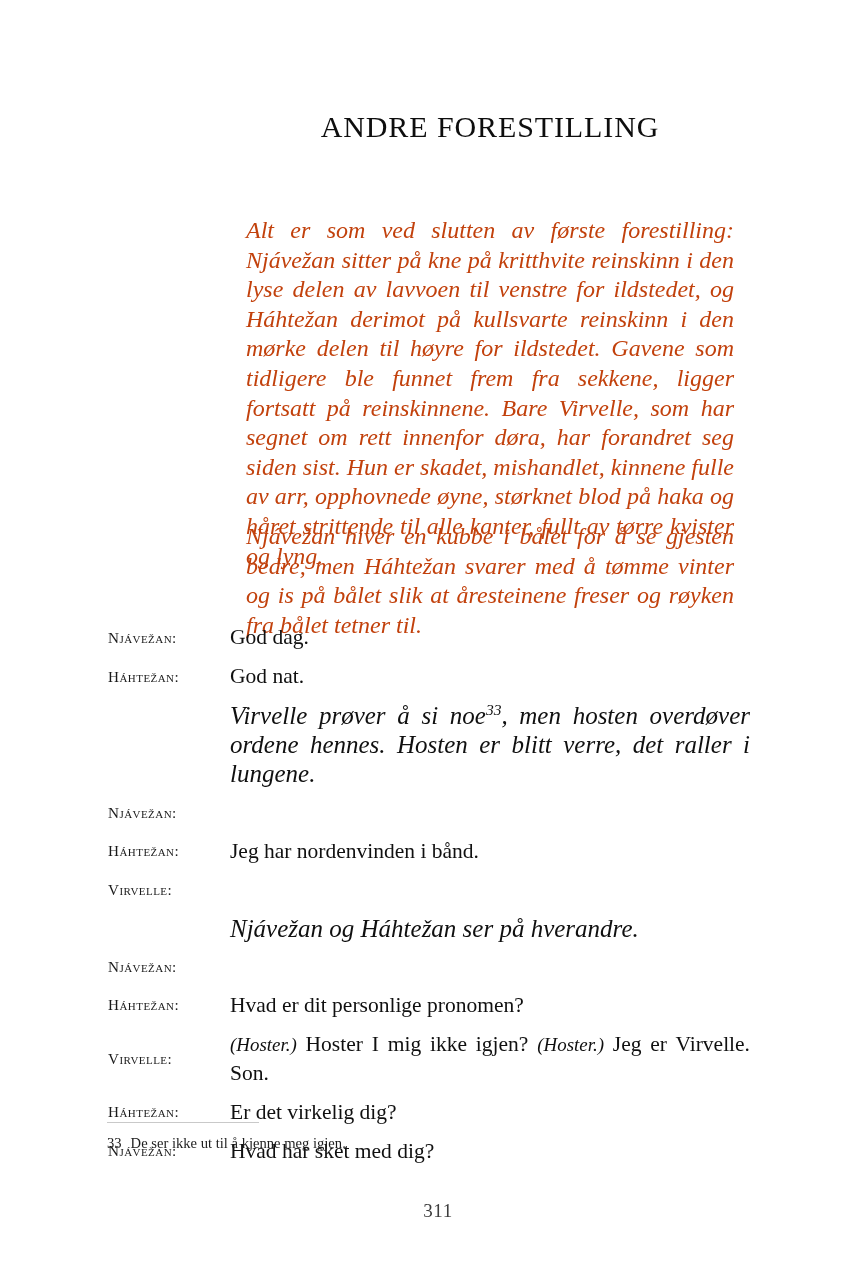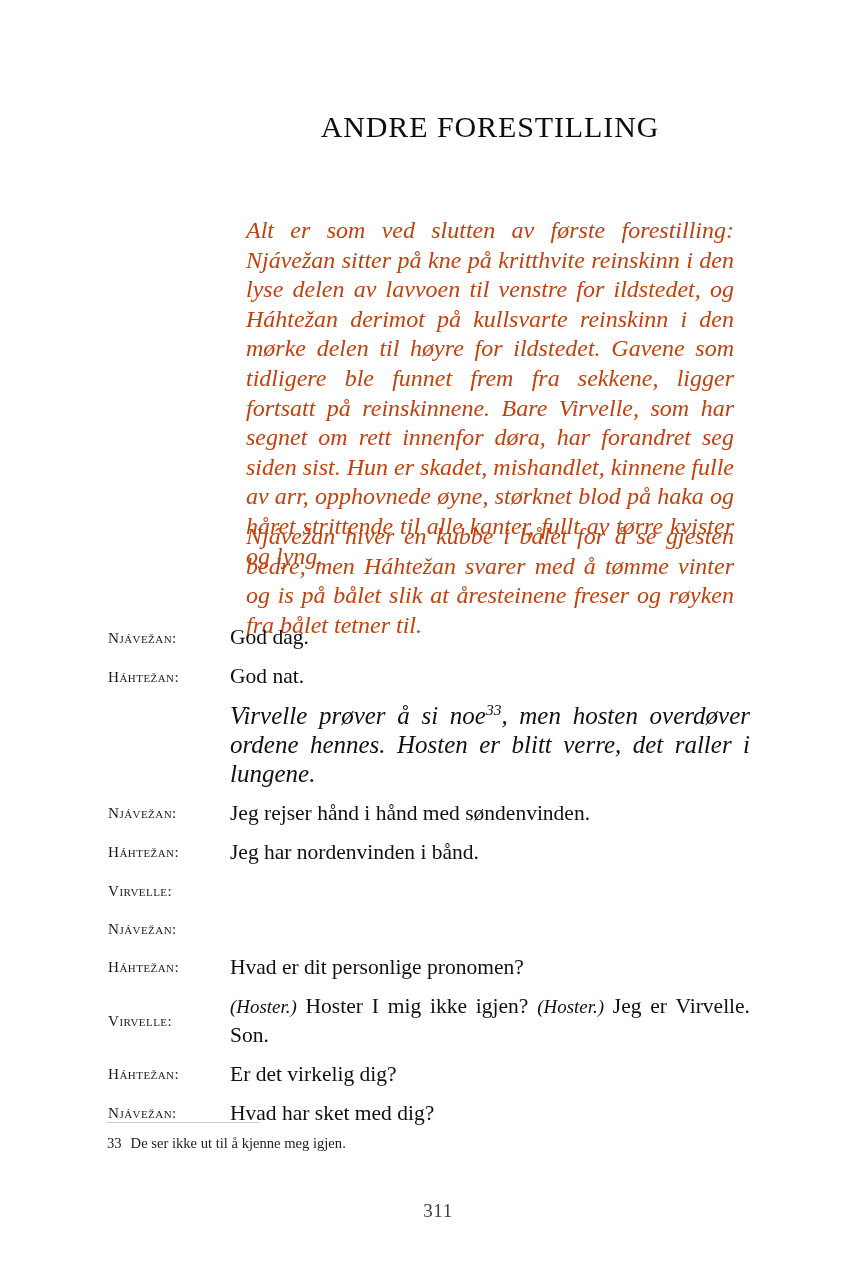--- a/index.html
+++ b/index.html
@@ -182,32 +182,35 @@
       <div class="line">God nat.</div>
     </div>
 
     <div class="dialogue-row stage-row">
       <div class="speaker"></div>
       <div class="line"><span>Virvelle prøver å si noe</span><sup class="fn-ref">33</sup><span>, men hosten overdøver ordene hennes. Hosten er blitt verre, det raller i lungene.</span></div>
     </div>
 
     <div class="dialogue-row">
       <div class="speaker">NJÁVEŽAN:</div>
-      <div class="line">Jeg rejser hånd i hånd med søndenvinden.</div>
     </div>
 
     <div class="dialogue-row">
       <div class="speaker">HÁHTEŽAN:</div>
       <div class="line">Jeg har nordenvinden i bånd.</div>
     </div>
 
     <div class="dialogue-row">
       <div class="speaker">VIRVELLE:</div>
     </div>
 
+    <div class="dialogue-row stage-row">
+      <div class="speaker"></div>
+      <div class="line">Njávežan og Háhtežan ser på hverandre.</div>
+    </div>
 
     <div class="dialogue-row">
       <div class="speaker">NJÁVEŽAN:</div>
     </div>
 
     <div class="dialogue-row">
       <div class="speaker">HÁHTEŽAN:</div>
       <div class="line">Hvad er dit personlige pronomen?</div>
     </div>
 

